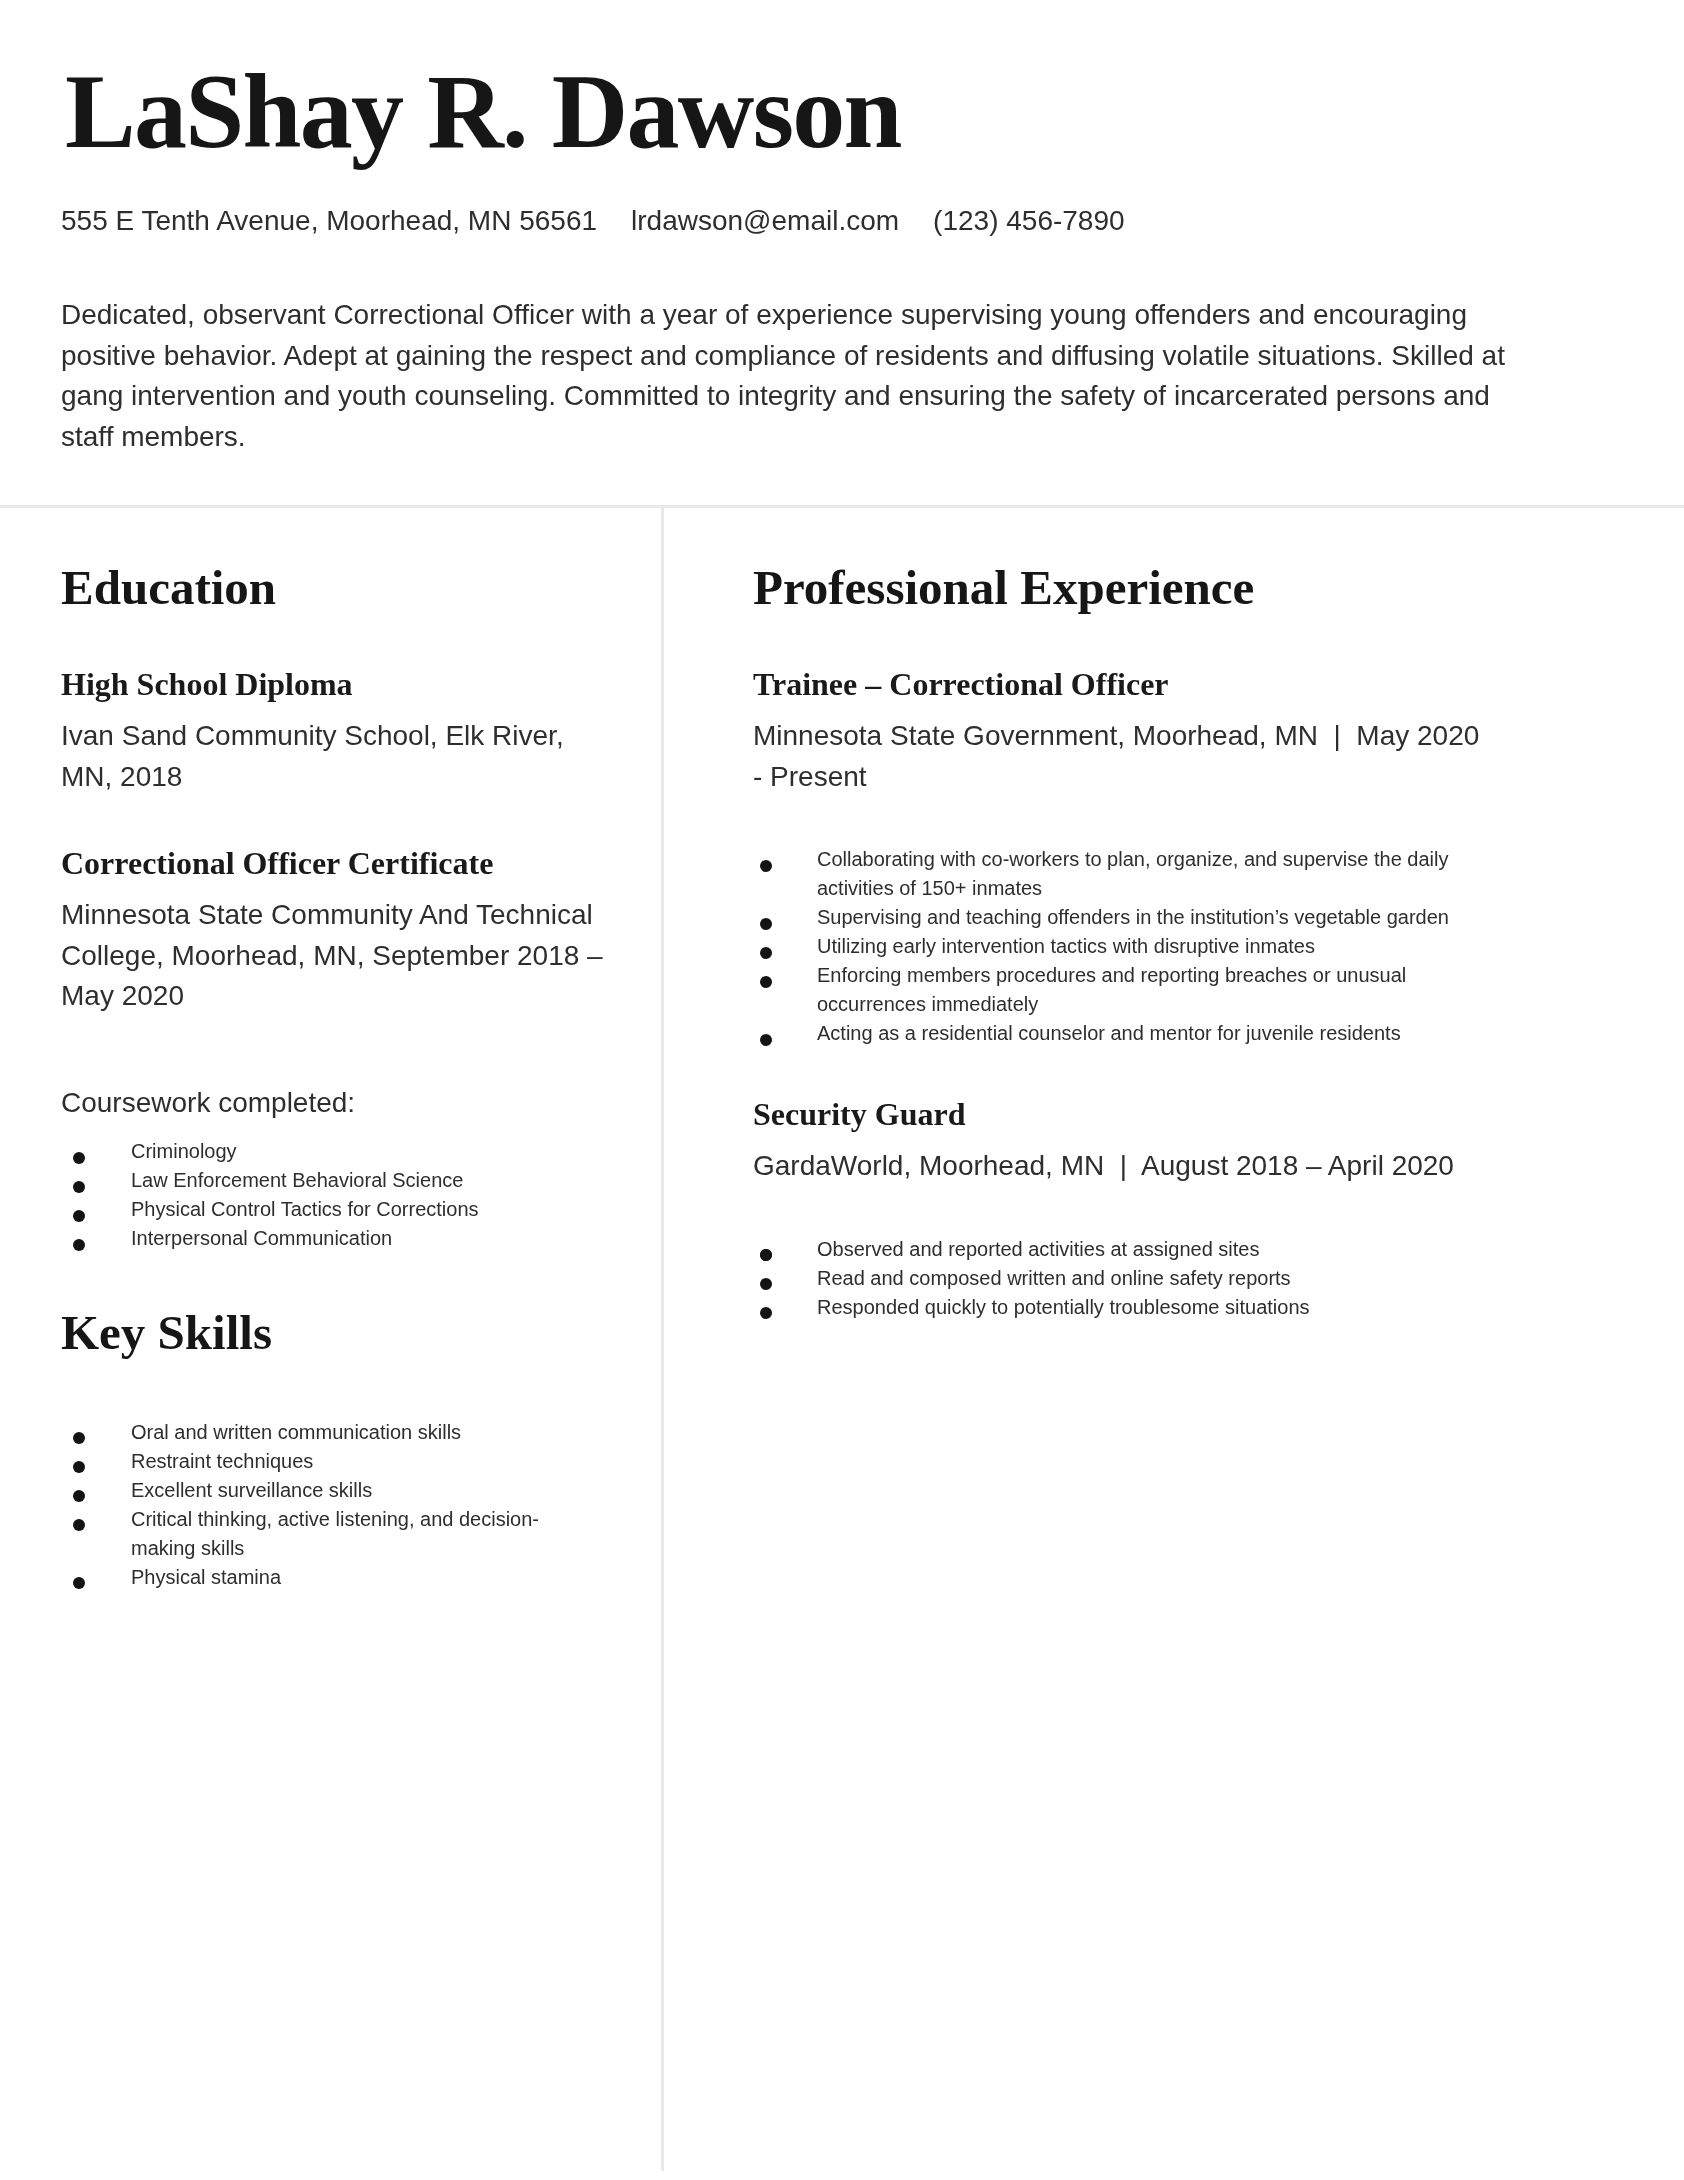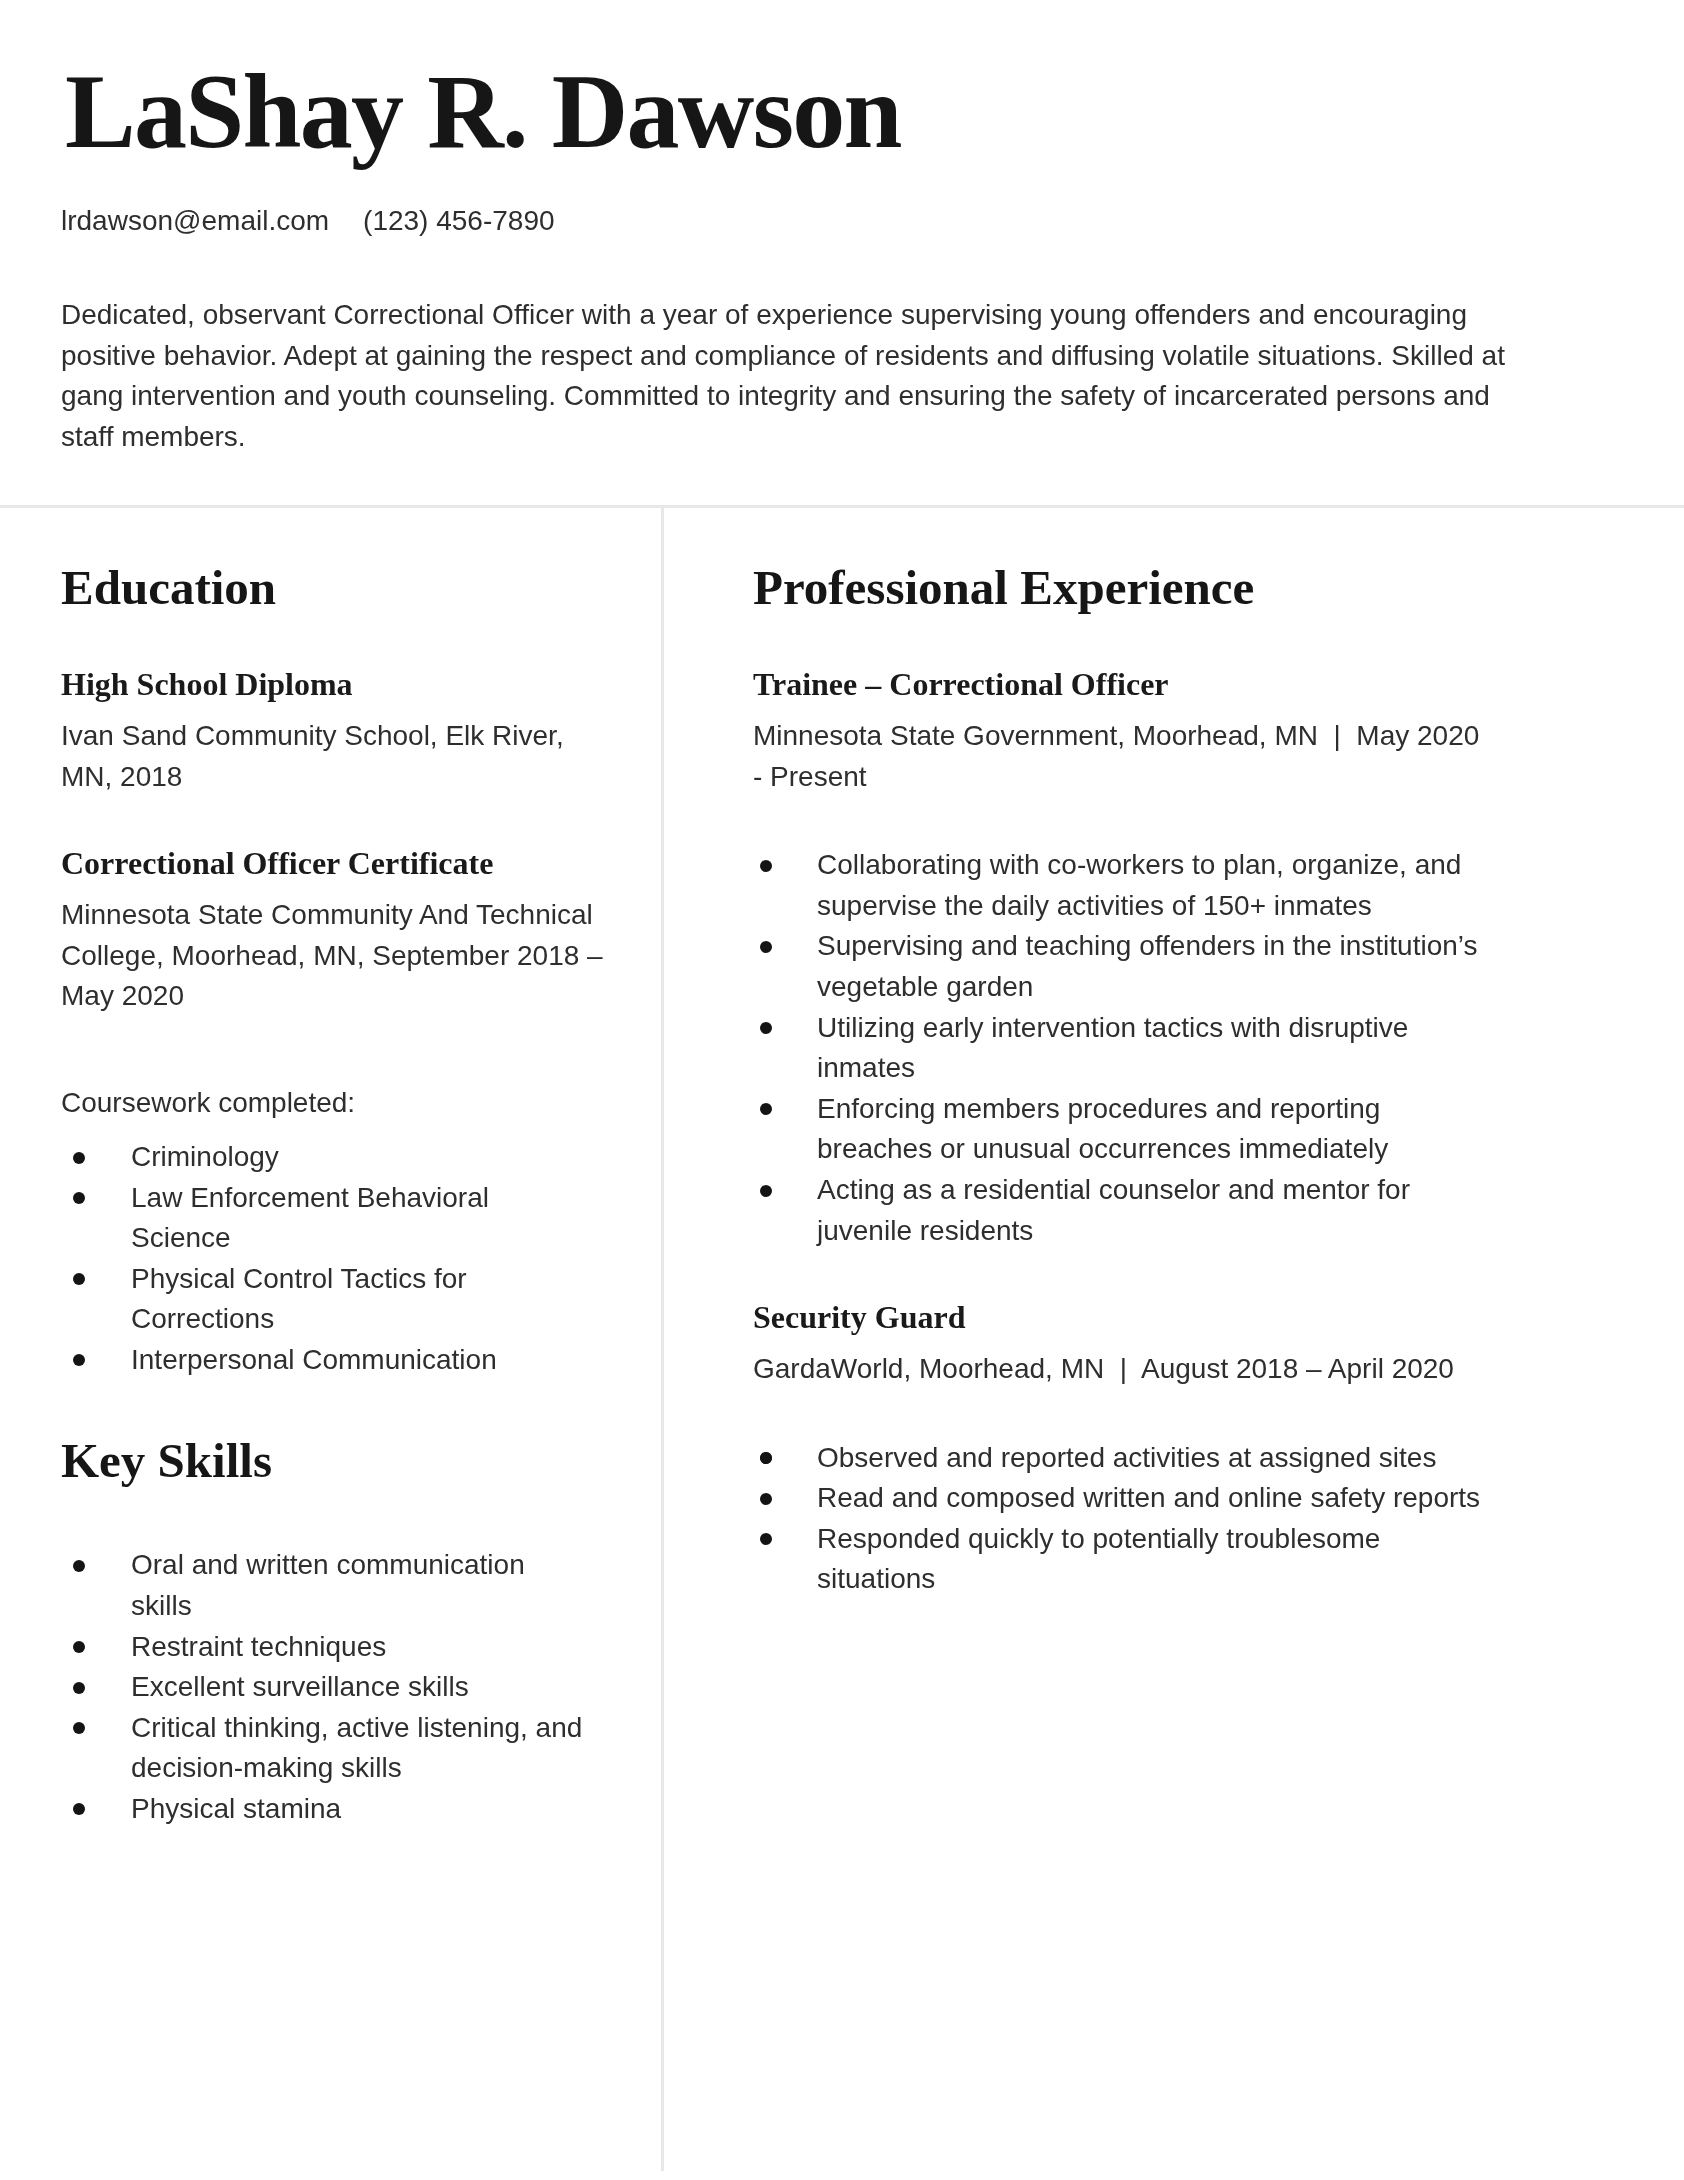--- a/index.html
+++ b/index.html
@@ -87,21 +87,21 @@
   .label {
     margin: 66px 0 0 0;
     font-size: 28px;
     line-height: 1.45;
   }
 
   ul.bullets {
     list-style: none;
     margin: 13.6px 0 0 0;
     padding: 0;
-    font-size: 28px;
+    font-size: 20px;
     line-height: 1.45;
   }
   ul.bullets li { position: relative; }
   .dot {
     position: absolute;
     width: 12px; height: 12px;
     border-radius: 50%;
     background: var(--bullet);
     top: 14.5px;
   }
@@ -118,20 +118,21 @@
   .skills-list { margin-top: 55px !important; }
 </style>
 </head>
 <body>
 
 <div class="page">
 
   <div class="header">
     <h1 class="name">LaShay R. Dawson</h1>
     <div class="contact">
+      <span>555 E Tenth Avenue, Moorhead, MN 56561</span>
       <span>lrdawson@email.com</span>
       <span>(123) 456-7890</span>
     </div>
     <p class="summary">Dedicated, observant Correctional Officer with a year of experience supervising young offenders and encouraging positive behavior. Adept at gaining the respect and compliance of residents and diffusing volatile situations. Skilled at gang intervention and youth counseling. Committed to integrity and ensuring the safety of incarcerated persons and staff members.</p>
   </div>
 
   <hr class="rule">
 
   <div class="columns">
 

